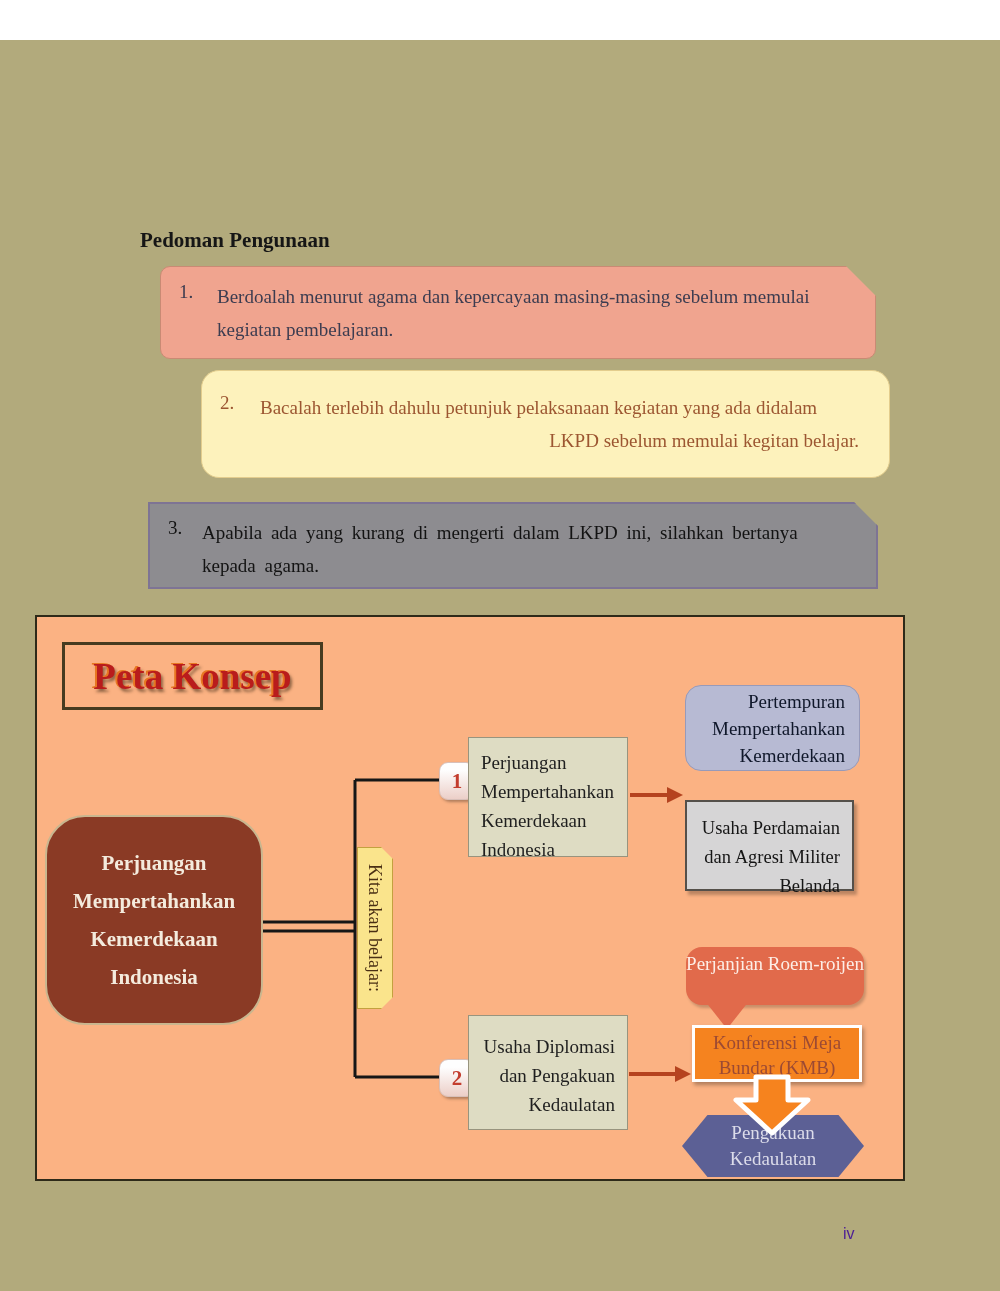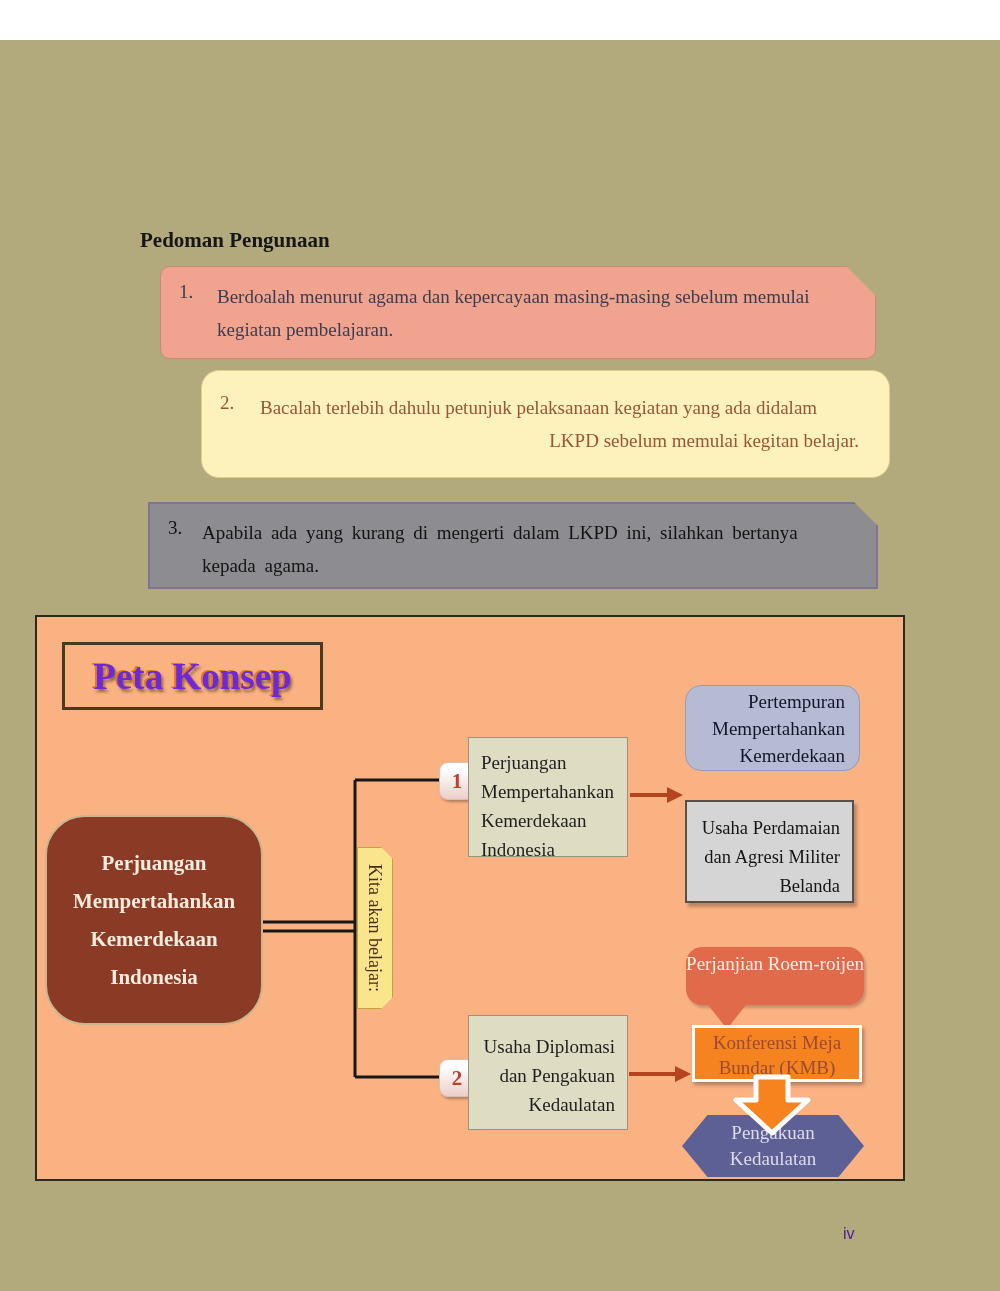--- a/index.html
+++ b/index.html
@@ -28,21 +28,21 @@
       padding:12px 16px 0 52px;color:#131313;}
   .g3 .gnum{top:13px;color:#131313;}
   .g3 .gline{word-spacing:4px;}
 
   
   .map{position:absolute;left:35px;top:575px;width:870px;height:566px;background:#fbb283;
        border:2px solid #2e2a19;box-sizing:border-box;}
   .connectors{position:absolute;left:0;top:0;z-index:0;}
   .map-title-box{position:absolute;left:25px;top:25px;width:255px;height:62px;border:3px solid #463b20;
        display:flex;align-items:center;justify-content:center;z-index:1;}
-  .map-title{font-size:37px;font-weight:bold;color:#6d28d9;
+  .map-title{font-size:37px;font-weight:bold;color:#b91c1c;
        text-shadow:-2px -1px 0 #e87722, 2px 3px 3px rgba(60,40,20,0.55);}
 
   .node{position:absolute;box-sizing:border-box;z-index:1;}
 
   .root{left:8px;top:198px;width:218px;height:210px;background:#8a3a25;border:2px solid #c9b68f;
         border-radius:40px;display:flex;align-items:center;justify-content:center;text-align:center;
         color:#f4ebdd;font-size:21px;font-weight:bold;line-height:38px;padding:0 10px;}
 
   .tab{left:320px;top:230px;width:36px;height:162px;background:#fae48c;border:1px solid #c3a13f;
        clip-path:polygon(0 0, calc(100% - 12px) 0, 100% 12px, 100% calc(100% - 12px), calc(100% - 12px) 100%, 0 100%);
@@ -57,21 +57,21 @@
 
   .beige{background:#dedcc3;border:1px solid #98947e;color:#1f1f1f;font-size:19px;line-height:29px;}
   .n1{left:431px;top:120px;width:160px;height:120px;padding:10px 8px 0 12px;text-align:left;}
   .n2{left:431px;top:398px;width:160px;height:115px;padding:16px 12px 0 8px;text-align:right;}
 
   .lavender{left:648px;top:68px;width:175px;height:86px;background:#b7bad3;border:1px solid #979ab9;
        border-radius:16px;color:#0f172a;font-size:19px;line-height:27px;text-align:right;
        display:flex;align-items:center;justify-content:flex-end;padding:0 14px 0 8px;}
   .lavender span{display:block;}
 
-  .grayr{left:648px;top:183px;width:169px;height:103px;background:#d6d5d6;border:2px solid #55504a;
+  .grayr{left:648px;top:183px;width:169px;height:91px;background:#d6d5d6;border:2px solid #55504a;
        color:#151515;font-size:18.5px;line-height:29px;text-align:right;padding:12px 12px 0 4px;
        box-shadow:3px 4px 3px rgba(0,0,0,0.25);}
 
   .roem{left:649px;top:330px;width:178px;height:58px;background:#e16a4b;border-radius:16px;
        color:#fdeee6;font-size:19px;line-height:26px;text-align:center;padding-top:4px;
        box-shadow:2px 3px 3px rgba(0,0,0,0.2);}
   .tail{position:absolute;left:668px;top:384px;width:0;height:0;z-index:1;
        border-left:22px solid transparent;border-right:22px solid transparent;border-top:28px solid #e16a4b;}
 
   .kmb{left:655px;top:408px;width:170px;height:57px;background:#f5831f;border:3px solid #ffffff;

